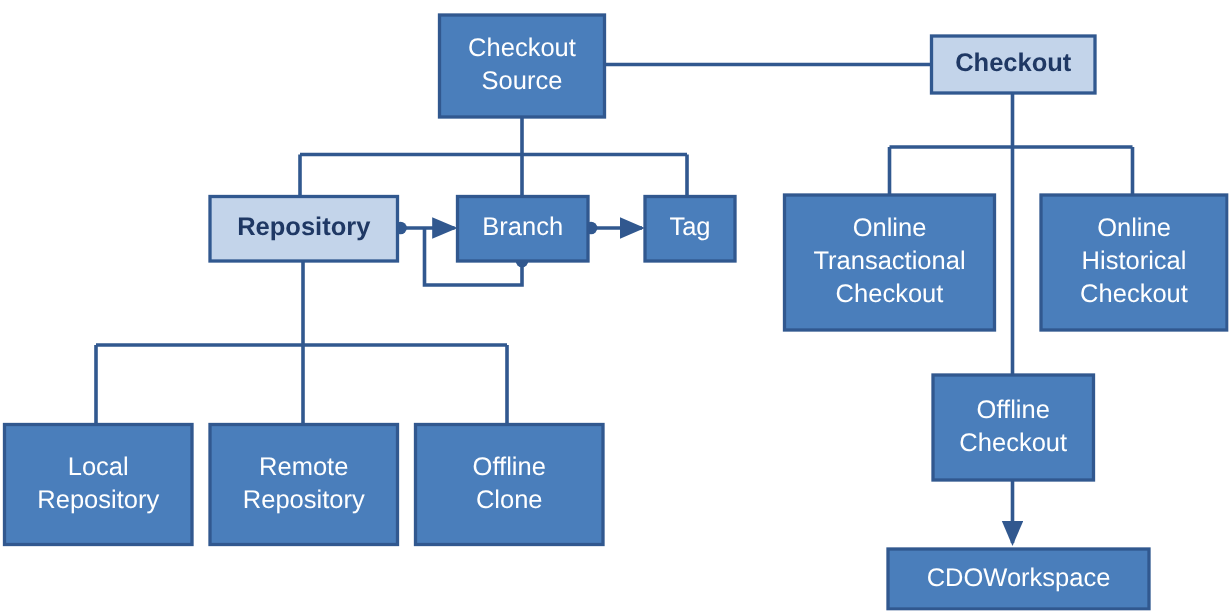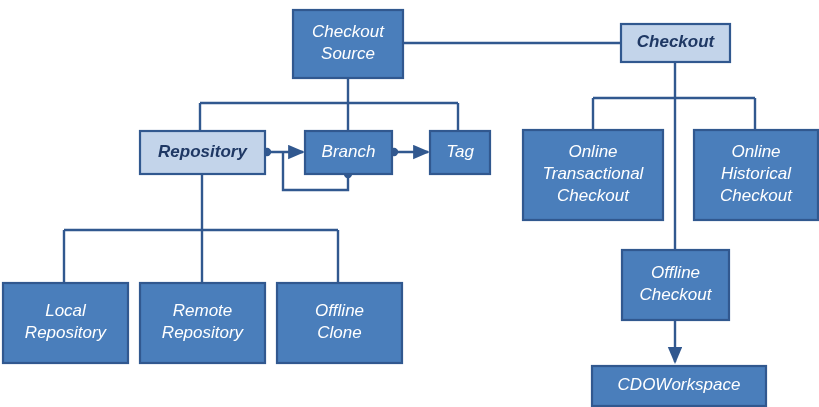--- a/index.html
+++ b/index.html
@@ -10,21 +10,20 @@
   body {
     width: 819px;
     height: 407px;
     overflow: hidden;
     font-family: "Liberation Sans", sans-serif;
   }
   #diagram-root {
     position: relative;
     width: 819px;
     height: 407px;
-    font-style: italic;
   }
   svg#diagram-svg {
     display: block;
     width: 819px;
     height: 407px;
   }
   .node-rect-fill {
     fill: #4a7ebb;
     stroke: #31588f;
     stroke-width: 2.2;

